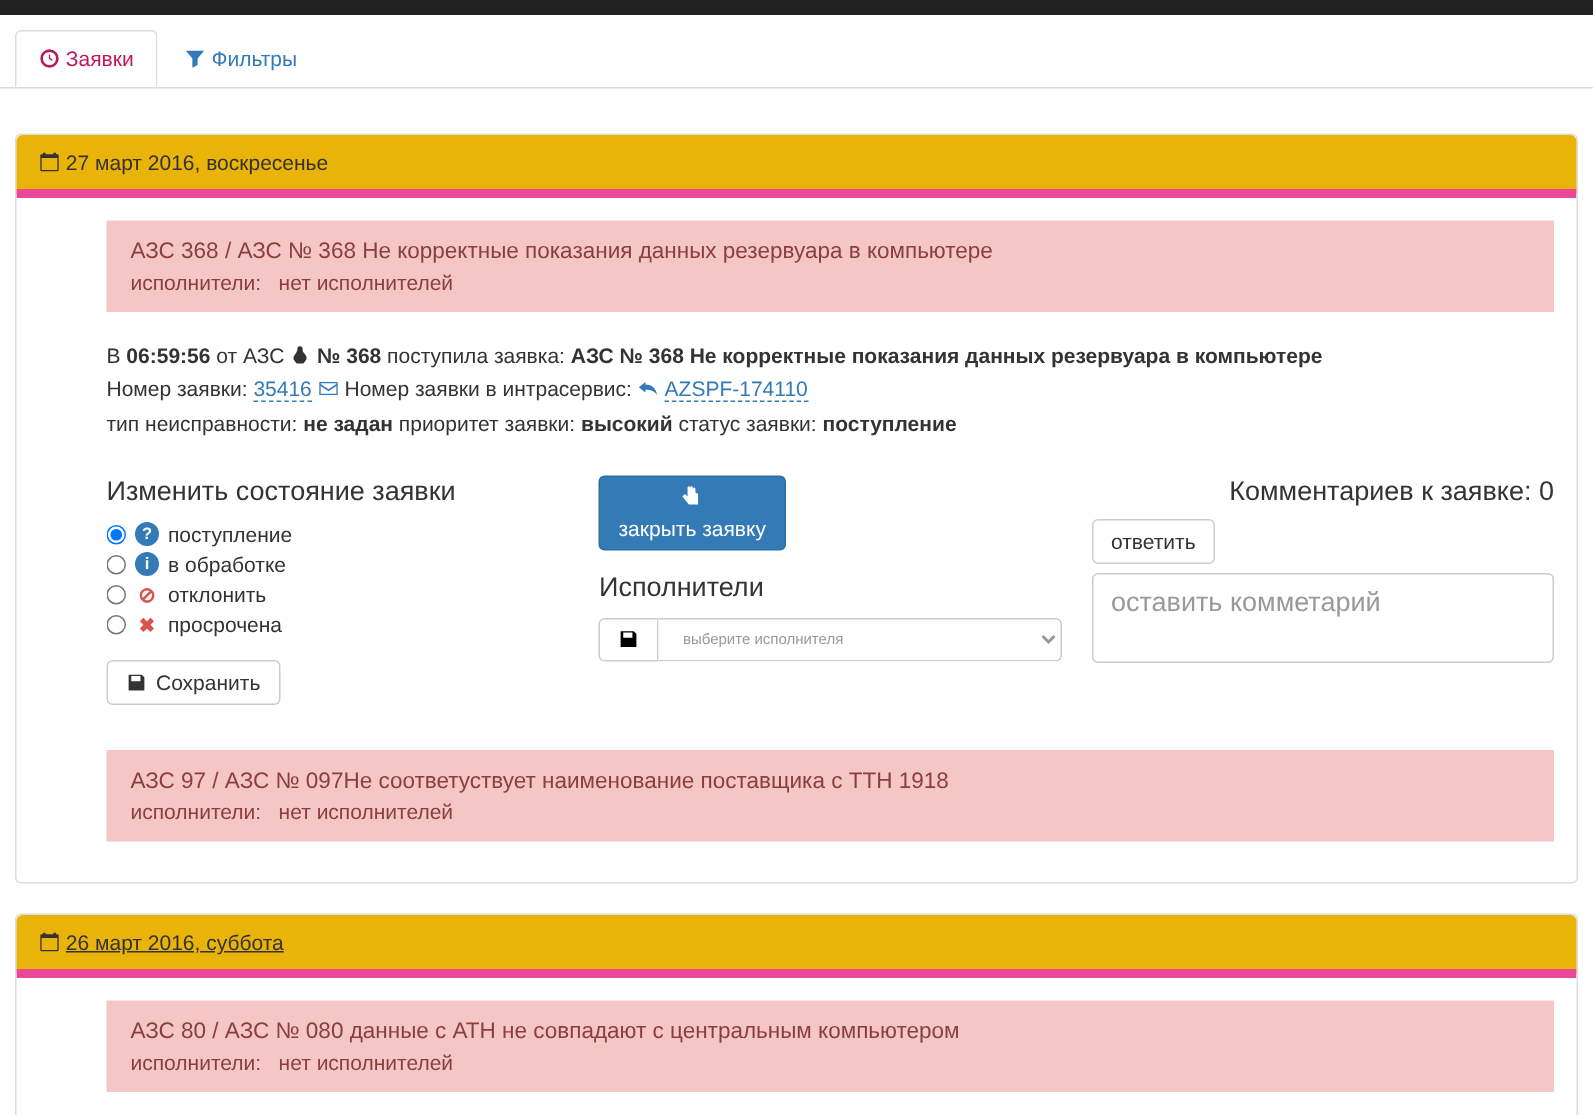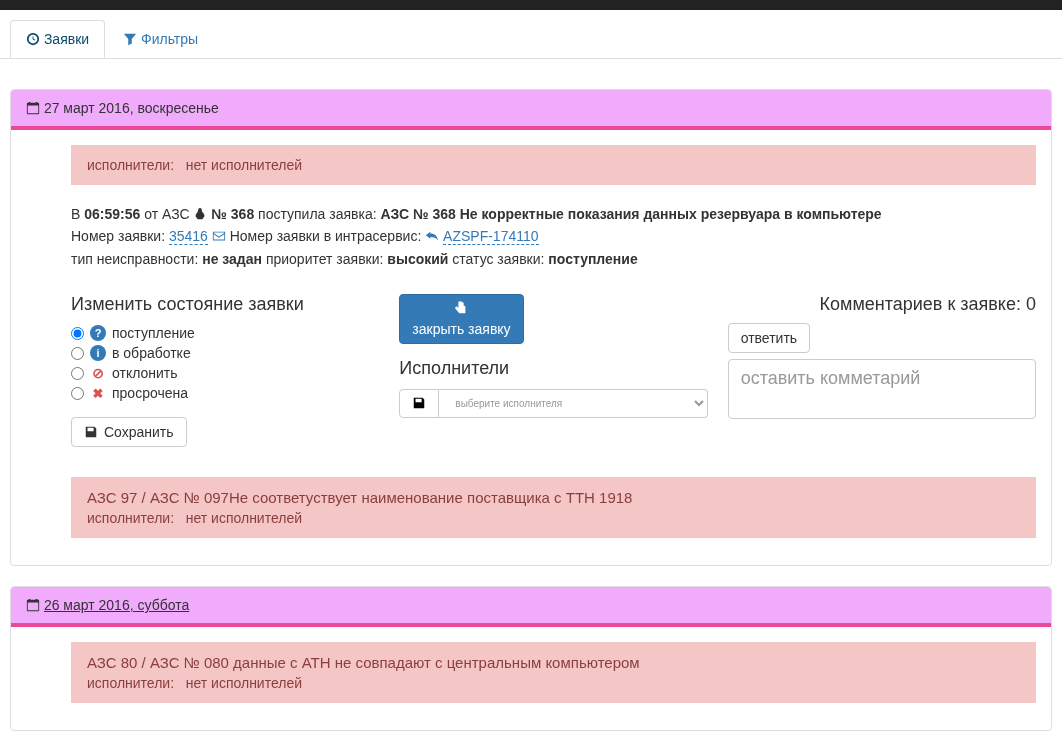--- a/index.html
+++ b/index.html
@@ -2,25 +2,25 @@
 <html><head>
 <meta charset="utf-8">
 <style>
 * { box-sizing: border-box; margin: 0; padding: 0; }
 body { font-family: "Helvetica Neue", Helvetica, Arial, sans-serif; font-size: 14px; color: #333; background: #fff; }
 .top-bar { background: #222; height: 10px; }
 .tabs-row { padding: 10px 10px 0; border-bottom: 1px solid #ddd; }
 .nav-tabs { display: flex; list-style: none; }
 .nav-tabs li { margin-right: 2px; }
 .nav-tabs li a { display: inline-block; padding: 10px 15px; border: 1px solid transparent; border-radius: 4px 4px 0 0; text-decoration: none; color: #337ab7; cursor: pointer; }
-.nav-tabs li.active a { color: #0c4a6e; border-color: #ddd #ddd #fff; background: #fff; }
+.nav-tabs li.active a { color: #be185d; border-color: #ddd #ddd #fff; background: #fff; }
 
 .container { padding: 10px; }
 .panel { border: 1px solid #ddd; border-radius: 4px; margin-top: 20px; }
-.panel-heading { background: #f0abfc; border-bottom: 4px solid #ec4899; padding: 10px 15px; color: #333; border-radius: 4px 4px 0 0; }
+.panel-heading { background: #eab308; border-bottom: 6px solid #ec4899; padding: 10px 15px; color: #333; border-radius: 4px 4px 0 0; }
 .panel-body { padding: 15px 15px 15px 60px; }
 
 .ticket-pink { background: #f5c6c6; padding: 12px 16px; margin-bottom: 12px; color: #8a3e3e; }
 .ticket-pink .title { font-size: 15px; margin-bottom: 4px; }
 .ticket-pink .sub { font-size: 14px; }
 .ticket-pink .sub .label { color: #8a3e3e; margin-top: 32px; }
 
 .details { padding: 6px 0 12px; line-height: 1.6; }
 .details a { color: #337ab7; text-decoration: none; }
 .link-dashed { color: #337ab7; border-bottom: 1px dashed #337ab7; text-decoration: none; cursor: pointer; }
@@ -84,20 +84,21 @@
   <div class="panel">
     <div class="panel-heading">
       <svg class="icon-inline" viewBox="0 0 16 16">
           <path d="M3 1v1H2a1 1 0 00-1 1v11a1 1 0 001 1h12a1 1 0 001-1V3a1 1 0 00-1-1h-1V1h-2v1H5V1H3zm-1 4h12v9H2V5z"></path>
         </svg>
       <span class="date-link"><span>27 март 2016, воскресенье</span></span>
     </div>
     <div class="panel-body">
 
       <div class="ticket-pink">
+        <div class="title">АЗС 368 / АЗС № 368 Не корректные показания данных резервуара в компьютере</div>
         <div class="sub">
           <span class="label">исполнители:</span>&nbsp;&nbsp;
           <span>нет исполнителей</span>
         </div>
       </div>
 
       <div class="details">
         <div>
           <span>В</span>
           <b>06:59:56</b>

